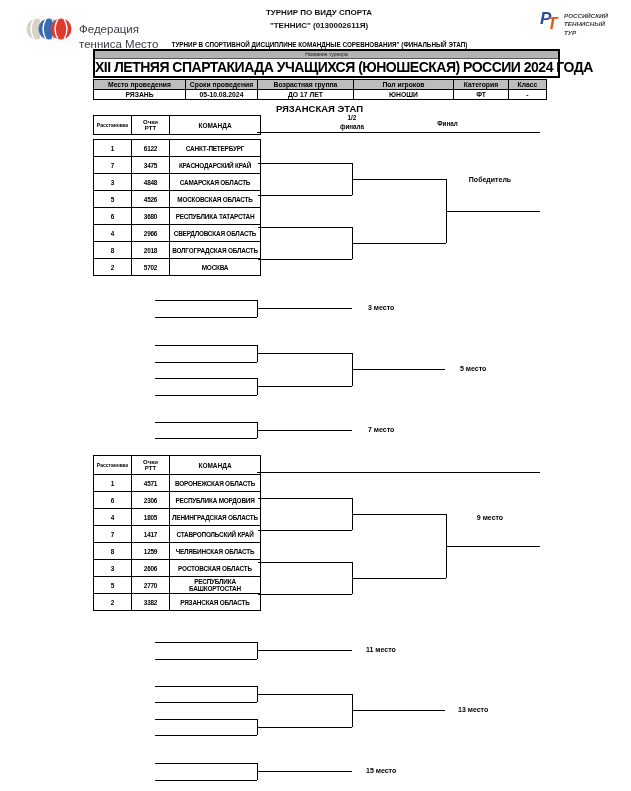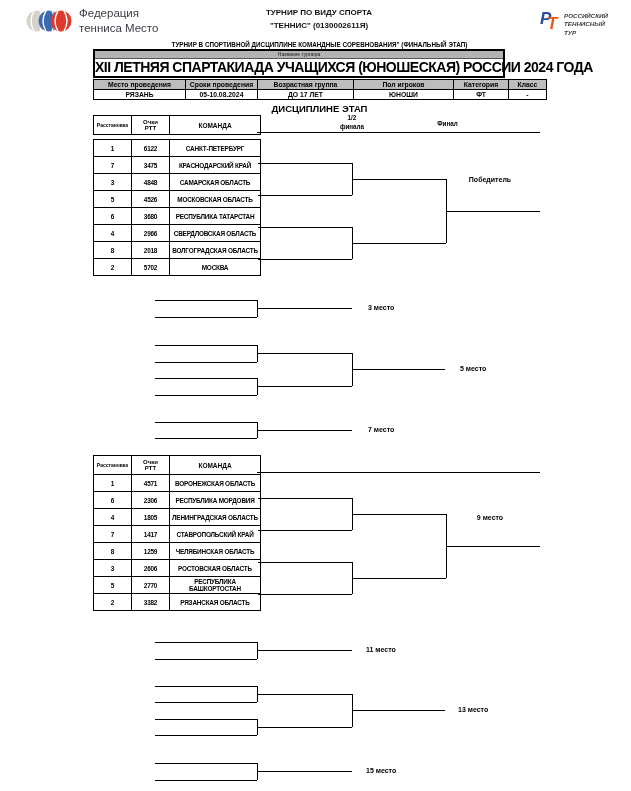--- a/index.html
+++ b/index.html
@@ -1,33 +1,33 @@
 <!DOCTYPE html>
 <html><head>
 <meta charset="utf-8">
 <style>
   html,body{margin:0;padding:0;background:#fff;}
   .page{position:relative;width:631px;height:791px;background:#fff;overflow:hidden;
         font-family:"Liberation Sans",sans-serif;color:#000;}
 
   
   .fed-logo{position:absolute;left:26px;top:6px;display:flex;align-items:center;gap:7px;}
-  .fed-text{font-size:11.5px;line-height:1.3;color:#3b3b44;}
+  .fed-text{font-size:11.5px;line-height:1.3;color:#3b3b44;margin-top:16px;}
   .center-head{position:absolute;left:196px;top:7px;width:246px;text-align:center;
                font-weight:bold;font-size:8px;line-height:1.6;color:#111;}
   .rtt-logo{position:absolute;left:540px;top:8px;display:flex;gap:1px;}
   .rtt-mark{position:relative;width:23px;height:27px;font-style:italic;font-weight:bold;}
   .rtt-p{position:absolute;left:0;top:1px;font-size:17px;color:#2b4da0;}
   .rtt-t{position:absolute;left:7px;top:6px;font-size:17px;color:#e8571c;}
   .rtt-text{font-size:6.2px;font-style:italic;font-weight:bold;color:#3a3a3a;line-height:1.35;padding-top:4px;}
 
   
   .discipline{position:absolute;left:93px;top:41px;width:453px;text-align:center;
               font-weight:bold;font-size:6.3px;letter-spacing:0;}
-  .title-box{position:absolute;left:93px;top:49px;width:412px;border:2px solid #000;box-sizing:border-box;}
+  .title-box{position:absolute;left:93px;top:49px;width:467px;border:2px solid #000;box-sizing:border-box;}
   .title-caption{background:#b3b3b3;text-align:center;font-size:5px;height:7px;line-height:7px;
                  border-bottom:1px solid #555;color:#222;}
   .title-main{text-align:center;font-weight:bold;font-size:14px;letter-spacing:-0.5px;
               height:17px;line-height:17px;white-space:nowrap;}
 
   .info-table{position:absolute;left:93px;top:79px;border-collapse:collapse;table-layout:fixed;}
   .info-table th,.info-table td{border:1px solid #000;padding:0;text-align:center;
               font-weight:bold;font-size:6.8px;height:9px;overflow:hidden;}
   .info-table th{background:#bdbdbd;}
 
@@ -119,21 +119,21 @@
       <td>РЯЗАНЬ</td>
       <td>05-10.08.2024</td>
       <td>ДО 17 ЛЕТ</td>
       <td>ЮНОШИ</td>
       <td>ФТ</td>
       <td>-</td>
     </tr>
   </tbody>
     </table>
 
-  <div class="stage-title">ДИСЦИПЛИНЕ ЭТАП</div>
+  <div class="stage-title">РЯЗАНСКАЯ ЭТАП</div>
 
   <table class="bh" style="left:93px;top:115px">
     <tbody>
         <tr>
       <th class="w-seed">Расстановка</th>
       <th class="w-pts pre">Очки
 РТТ</th>
       <th class="w-team">КОМАНДА</th>
     </tr>
   </tbody>

